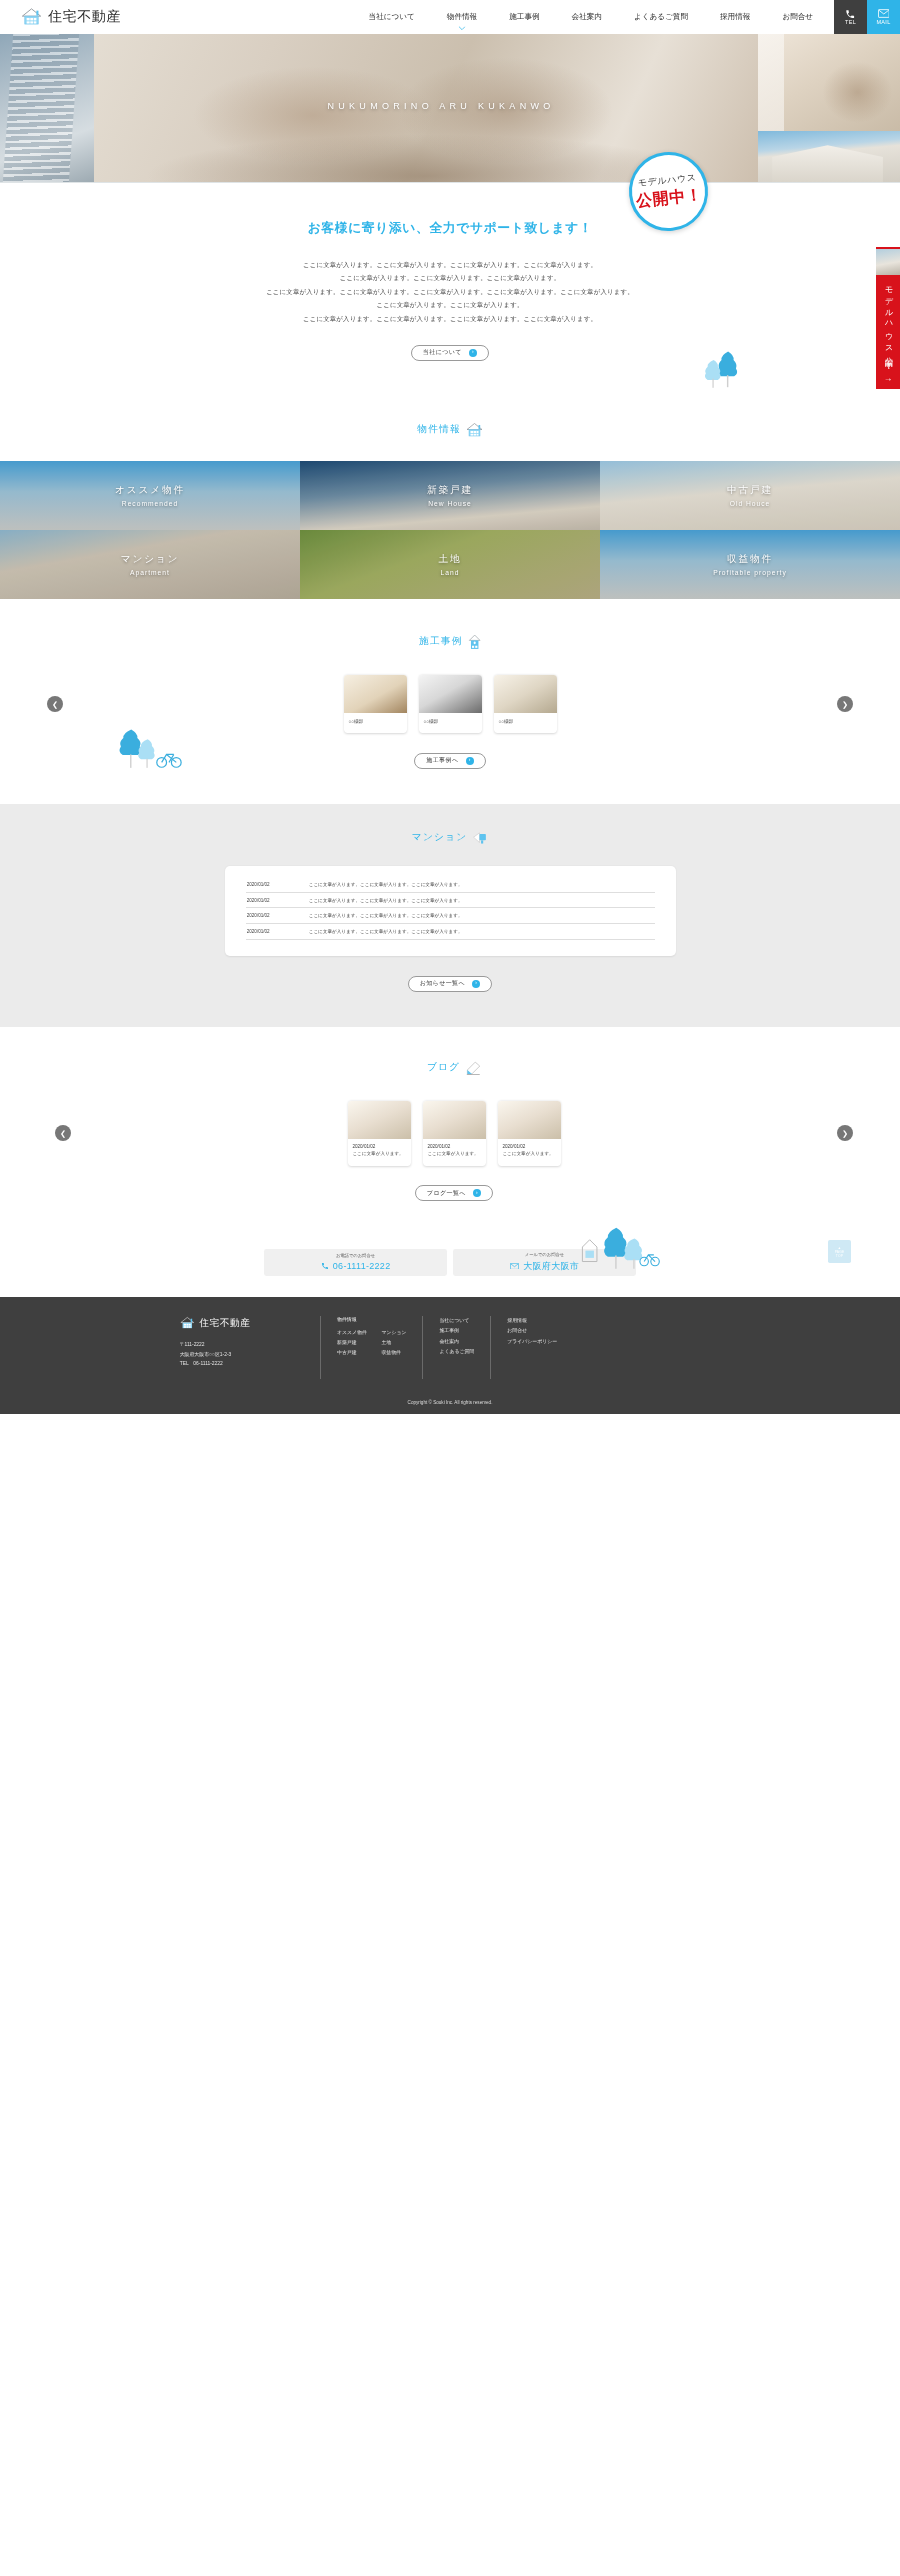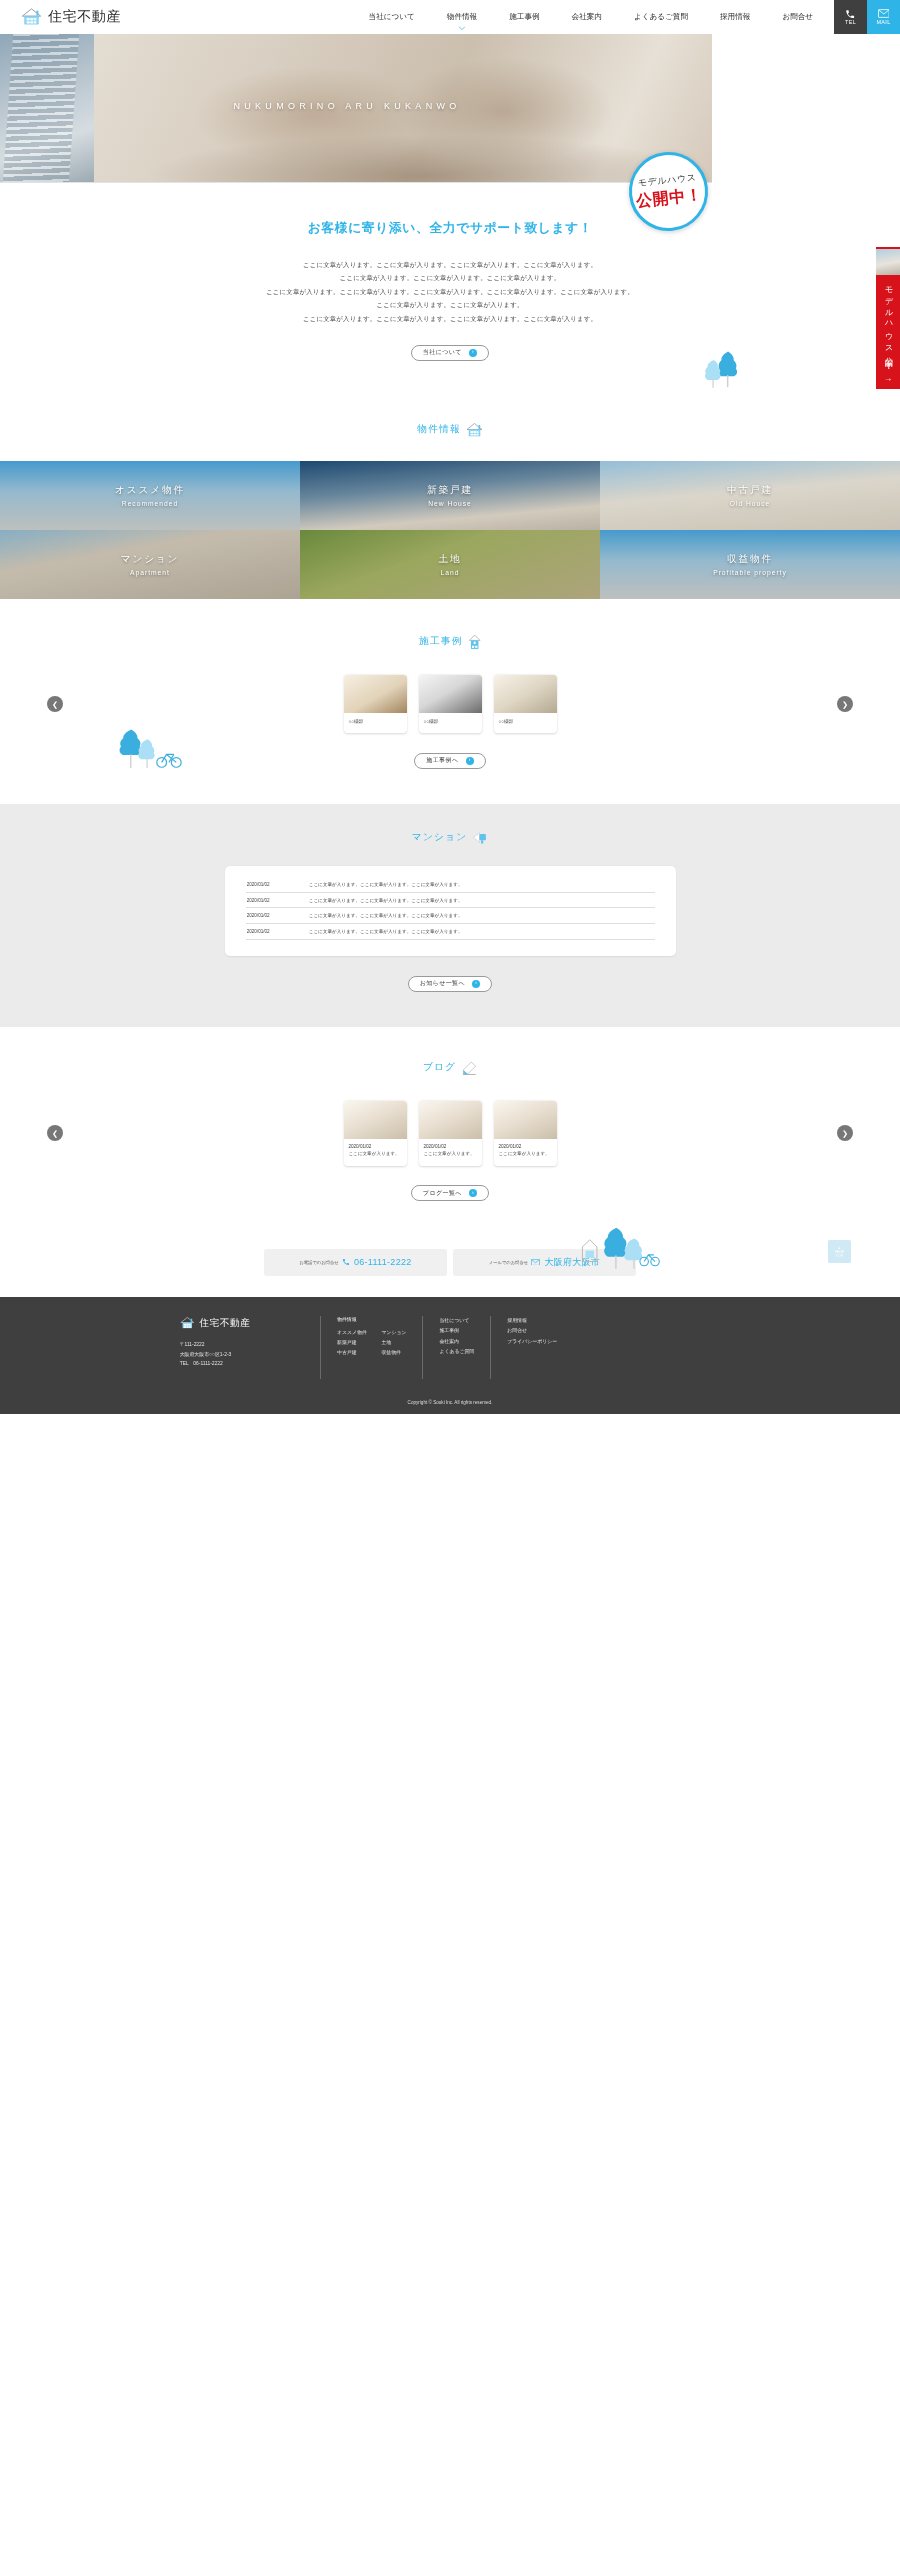--- a/index.html
+++ b/index.html
@@ -70,21 +70,21 @@
     color: #fff;
   }
   .hdr-btn.tel { background: #3f3f3f; }
   .hdr-btn.mail { background: #2fb4e8; }
   .hdr-btn .lbl { font-size: 5.5px; letter-spacing: 0.3px; }
 
   
   .hero {
     position: relative;
     height: 149px;
-    width: 712px;
+    width: 900px;
     overflow: hidden;
     background: #dfe4e6;
     display: grid;
     grid-template-columns: 94px 140px 271px 107px 146px 142px;
     grid-template-rows: 97px 51px;
   }
   .hero-cell { position: relative; overflow: hidden; }
   .hero-c1 { grid-column: 1; grid-row: 1 / span 2; }
   .hero-c2 { grid-column: 2 / span 4; grid-row: 1 / span 2; }
   .hero-c3 { grid-column: 6; grid-row: 1; }
@@ -393,37 +393,38 @@
     gap: 23px;
     align-items: center;
     padding: 4.9px 1.2px;
     border-bottom: 0.6px solid #dedede;
     cursor: pointer;
   }
   .news-date { font-size: 4.6px; color: #444; width: 39px; flex: none; }
   .news-text { font-size: 4.6px; color: #333; }
 
   
-  .blog { padding-top: 34px; position: relative; }
+  .blog { padding-top: 34px; position: relative; padding-left: 8px; }
 
   
   .contact {
     margin-top: 34px;
     padding: 13.4px 0 21px;
     position: relative;
     display: flex;
     justify-content: center;
     gap: 6px;
   }
   .contact-box {
     width: 183px;
     height: 27px;
     background: #f0f0f0;
     border-radius: 2.4px;
     display: flex;
+    flex-direction: column;
     align-items: center;
     justify-content: center;
     gap: 3px;
     cursor: pointer;
   }
   .contact-box .cb-label { font-size: 4.3px; color: #555; }
   .contact-box .cb-main {
     display: flex; align-items: center; gap: 4.3px;
     font-size: 9px; color: #2fb4e8; letter-spacing: 0.3px;
   }

